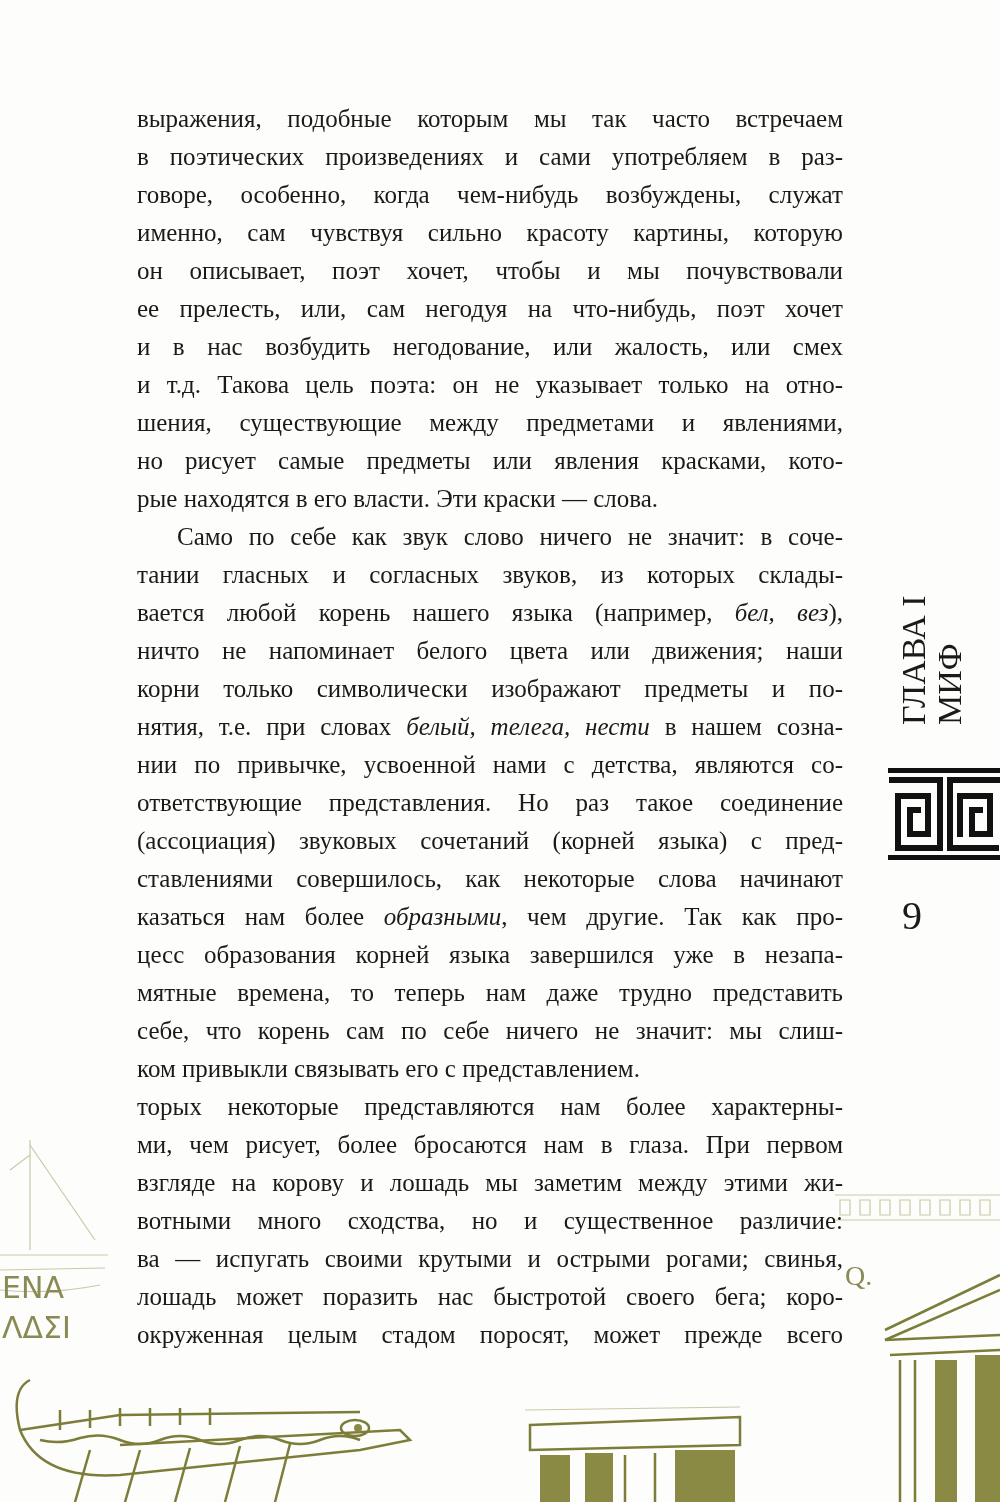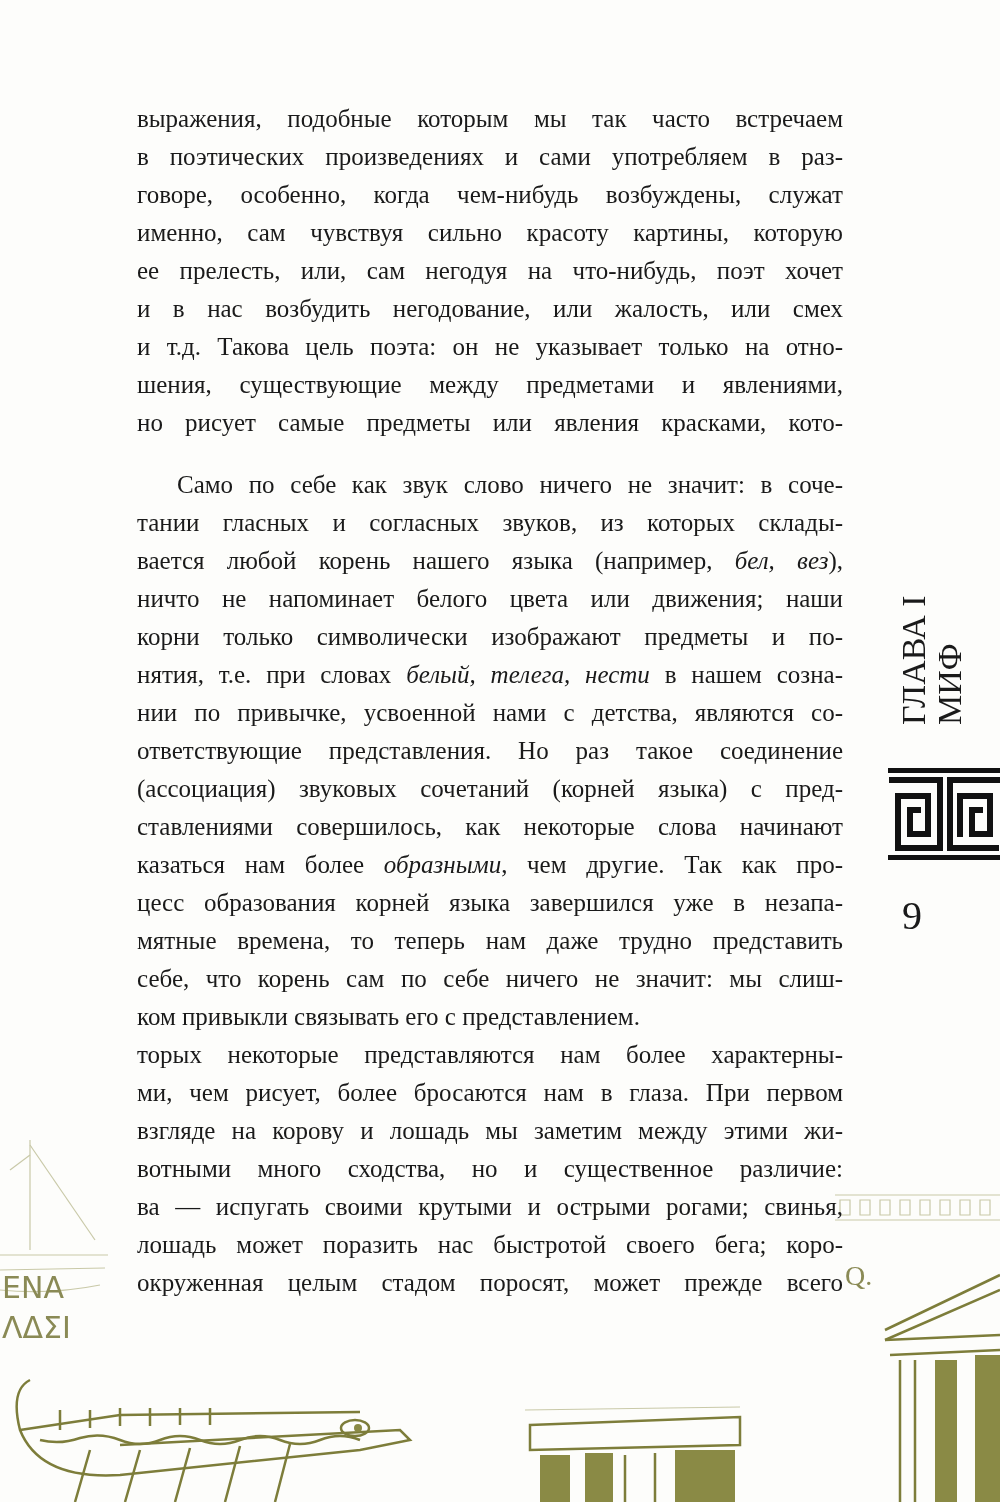--- a/index.html
+++ b/index.html
@@ -12,21 +12,21 @@
     .page { position: absolute; left: 0; top: 0; width: 1000px; height: 1502px; }
     .text-block {
       position: absolute; left: 137px; top: 100px; width: 706px;
       font-size: 25px; line-height: 38px;
     }
     .line {
       display: block; height: 38px; white-space: nowrap;
       text-align: justify; text-align-last: justify;
     }
     .line.last { text-align-last: left; }
-    .line.indent { padding-left: 40px; margin-top: 24px; }
+    .line.indent { padding-left: 40px; }
     .line i { font-style: italic; }
 
     
     .running-head {
       position: absolute; left: 896px; top: 585px; width: 80px; height: 140px;
     }
     .running-head .rot {
       position: absolute; left: 0; top: 0;
       transform-origin: left top;
       transform: translate(0, 140px) rotate(-90deg);
@@ -94,25 +94,27 @@
     <rect class="olive-fill" x="60" y="48" width="28" height="49"></rect>
     <rect class="olive-fill" x="150" y="45" width="60" height="52"></rect>
     <path class="olive" d="M100 50 L100 97 M130 48 L130 97"></path>
   </svg>
 
   <div class="text-block">
     <span class="line">выражения, подобные которым мы так часто встречаем</span>
     <span class="line">в поэтических произведениях и сами употребляем в раз-</span>
     <span class="line">говоре, особенно, когда чем-нибудь возбуждены, служат</span>
     <span class="line">именно, сам чувствуя сильно красоту картины, которую</span>
+    <span class="line">он описывает, поэт хочет, чтобы и мы почувствовали</span>
     <span class="line">ее прелесть, или, сам негодуя на что-нибудь, поэт хочет</span>
     <span class="line">и в нас возбудить негодование, или жалость, или смех</span>
     <span class="line">и т.д. Такова цель поэта: он не указывает только на отно-</span>
     <span class="line">шения, существующие между предметами и явлениями,</span>
     <span class="line">но рисует самые предметы или явления красками, кото-</span>
+    <span class="line last">рые находятся в его власти. Эти краски — слова.</span>
 
     <span class="line indent">Само по себе как звук слово ничего не значит: в соче-</span>
     <span class="line">тании гласных и согласных звуков, из которых склады-</span>
     <span class="line"><span>вается любой корень нашего языка (например, </span><i>бел, вез</i><span>),</span></span>
     <span class="line">ничто не напоминает белого цвета или движения; наши</span>
     <span class="line">корни только символически изображают предметы и по-</span>
     <span class="line"><span>нятия, т.е. при словах </span><i>белый, телега, нести</i><span> в нашем созна-</span></span>
     <span class="line">нии по привычке, усвоенной нами с детства, являются со-</span>
     <span class="line">ответствующие представления. Но раз такое соединение</span>
     <span class="line">(ассоциация) звуковых сочетаний (корней языка) с пред-</span>

